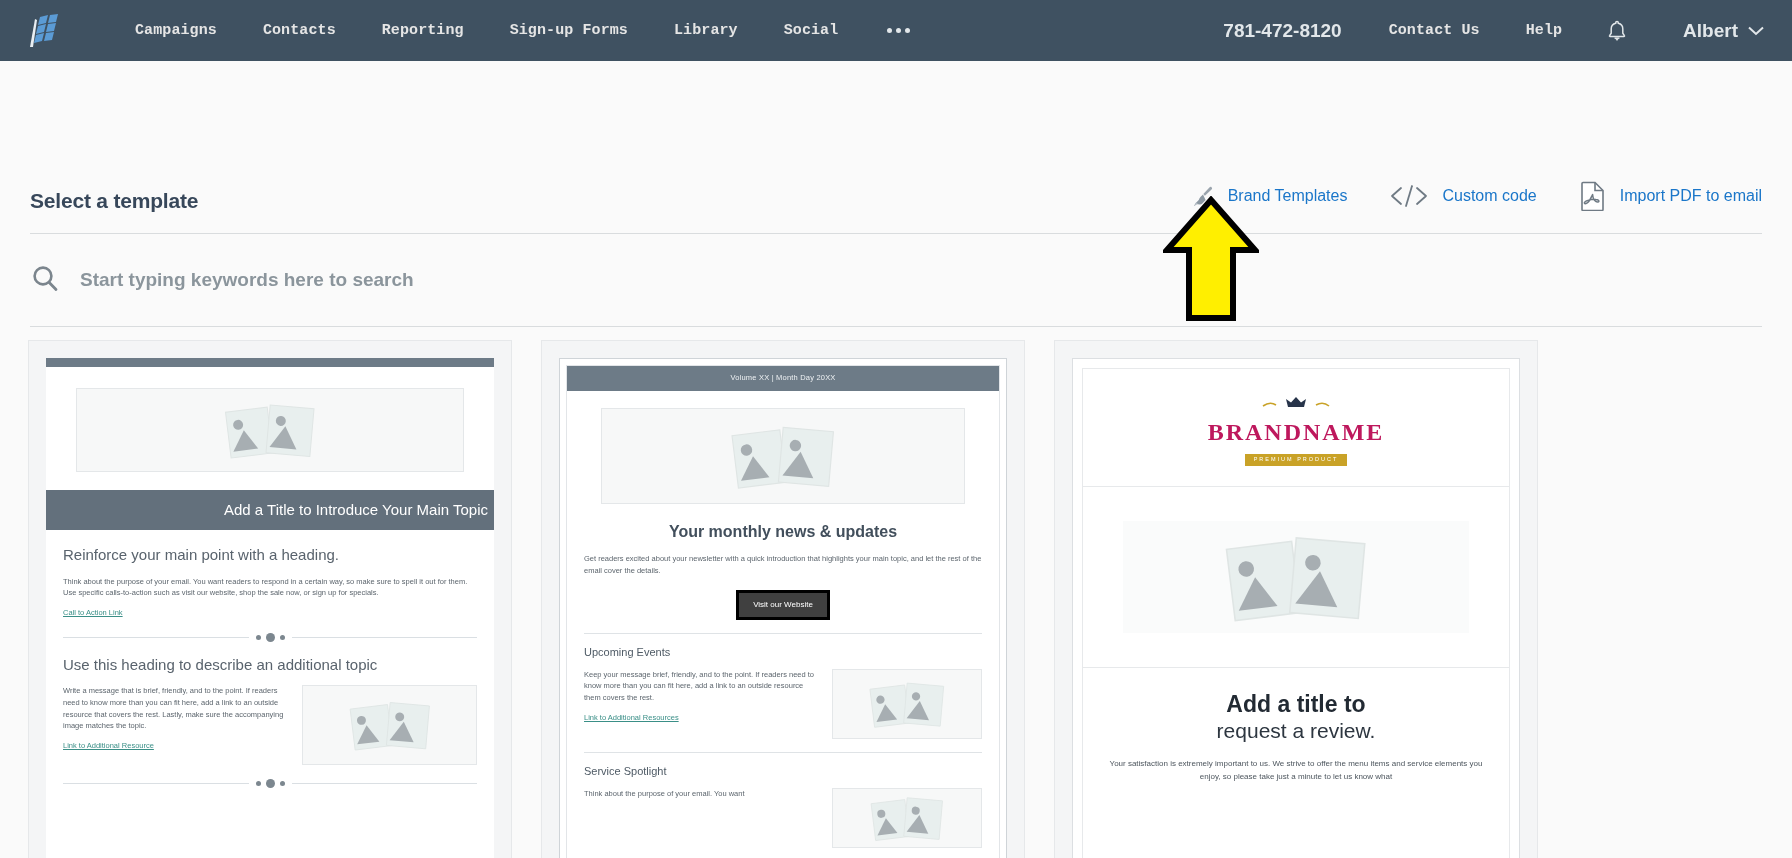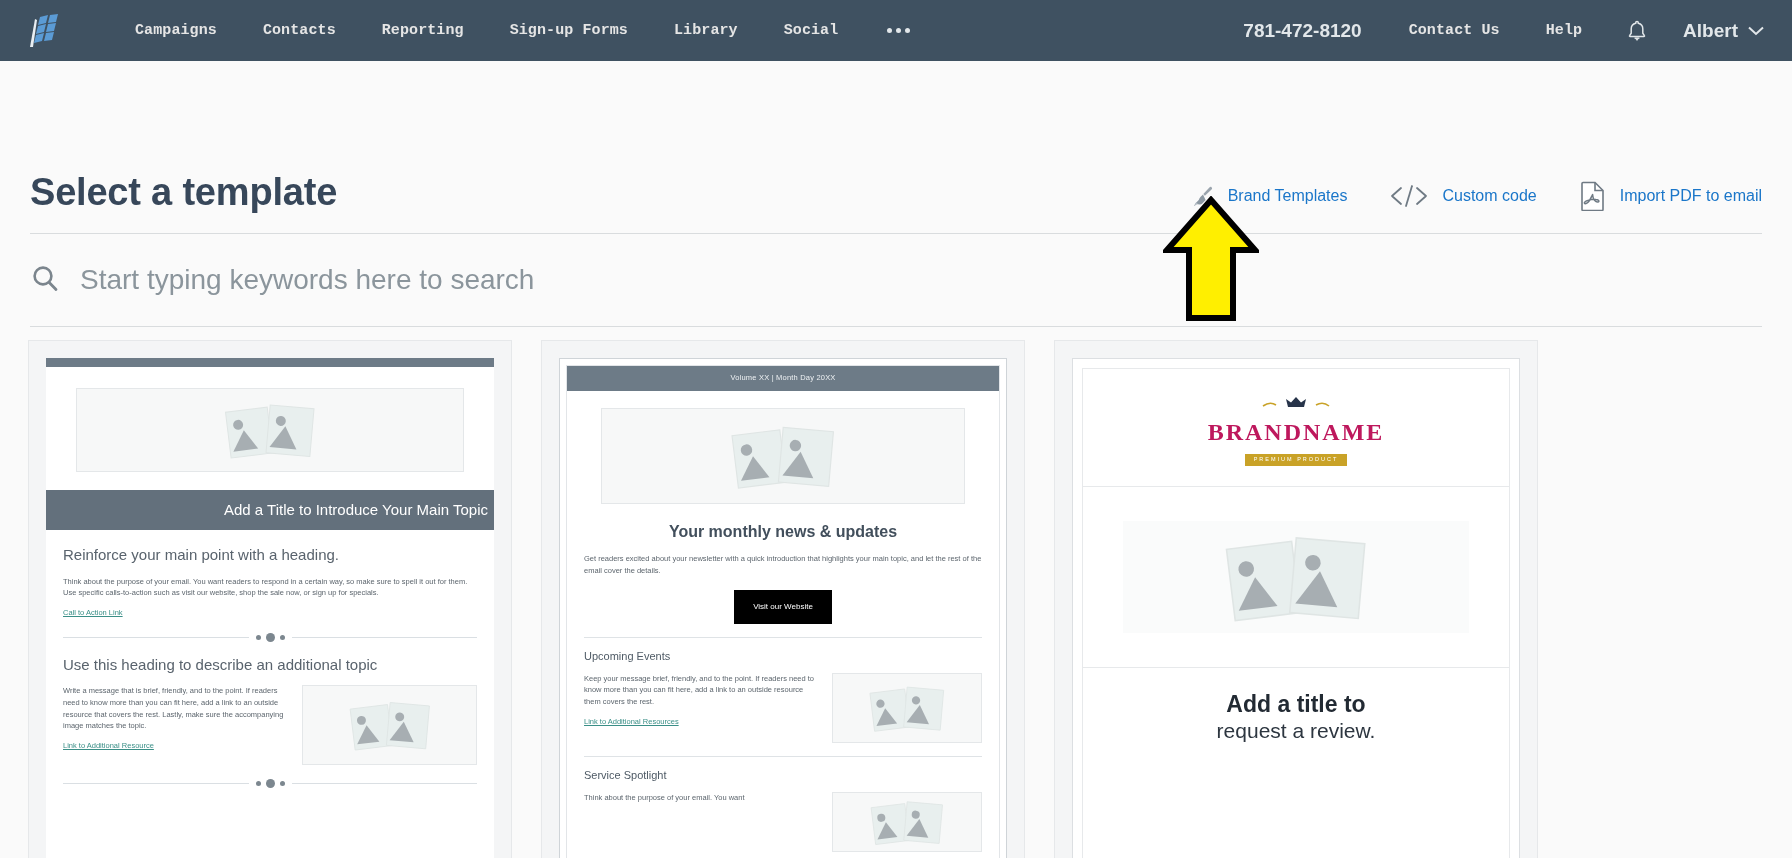--- a/index.html
+++ b/index.html
@@ -37,31 +37,31 @@
   .nav-right { display: flex; align-items: center; }
   .nav-phone {
     font-size: 19px; font-weight: 700; color: #e2e7ea;
     padding: 0 24px; white-space: nowrap; cursor: pointer;
   }
   .bell-wrap { padding: 0 22px; display: flex; align-items: center; cursor: pointer; }
   .user-wrap {
     display: flex; align-items: center; gap: 10px;
     padding: 0 4px 0 14px; cursor: pointer;
   }
-  .user-name { font-size: 19px; font-weight: 700; color: #e2e7ea; }
+  .user-name { font-size: 19px; font-weight: 700; color: #e2e7ea; margin-left: 20px; }
 
   
   .page { background: #fafafa; }
   .page-head {
     display: flex; align-items: flex-end;
     padding: 0 30px 0 30px;
     height: 172px;
   }
   .page-title {
-    font-size: 38px; font-weight: 700; color: #37475a;
+    font-size: 21px; font-weight: 700; color: #37475a;
     letter-spacing: -.2px; line-height: 1;
     padding-bottom: 22px;
   }
   .head-spacer { flex: 1 1 auto; }
   .head-actions { display: flex; align-items: center; padding-bottom: 22px; }
   .head-action {
     display: flex; align-items: center; gap: 13px;
     color: #1a76c9; font-size: 16px; font-weight: 400;
     cursor: pointer; white-space: nowrap;
     margin-left: 42px;
@@ -74,22 +74,22 @@
 
   
   .search-row {
     display: flex; align-items: center;
     height: 92px; margin: 0 30px;
     gap: 20px;
   }
   .search-input {
     border: none; outline: none; background: transparent;
     font-family: "Liberation Sans", sans-serif;
-    font-size: 28px; color: #0f766e;
-    width: 100%; padding: 0;
+    font-size: 19px; color: #0f766e;
+    width: 100%; padding: 0; font-weight: bold;
   }
   .search-input::placeholder { color: #8b959c; }
 
   
   .grid {
     display: flex; gap: 29px;
     padding: 0 28px;
     margin-top: 13px;
   }
   .card {
@@ -137,22 +137,22 @@
     text-align: center; font-size: 7.5px;
     padding: 7px 4px; letter-spacing: .2px;
   }
   .t2-imgwrap { padding: 17px 34px 10px; }
   .t2-h {
     text-align: center; font-size: 16px; font-weight: 700;
     color: #424f5c; padding: 6px 10px 10px;
   }
   .t2-body { padding: 0 17px; }
   .btn-dark {
-    background: #000000; color: #fff; font-size: 8px;
-    padding: 6px 14px; display: inline-block; border: 5px solid #000000;
+    background: #404040; color: #fff; font-size: 8px;
+    padding: 6px 14px; display: inline-block; border: 3px solid #000000;
   }
   .rule { height: 1px; background: #dfe3e6; margin: 13px 0 11px; }
   .sec-h { font-size: 11px; color: #4e5a65; margin-bottom: 8px; }
   .t2-row { display: flex; gap: 13px; }
   .t2-row .txt { flex: 1; }
   .t2-row .im { width: 150px; flex: none; }
 
   
   .t3-outer { border: 1px solid #dcdfe2; height: 100%; background: #fff; padding: 9px; }
   .t3-inner { border: 1px solid #e7e9eb; height: 100%; }
@@ -496,20 +496,21 @@
                   </g>
                 </svg>
               </div>
             </div>
 
             <div class="t3-title">
               <span>Add a title to</span>
               <span class="lt">request a review.</span>
             </div>
 
+            <div class="t3-p">Your satisfaction is extremely important to us. We strive to offer the menu items and service elements you enjoy, so please take just a minute to let us know what</div>
 
           </div>
         </div>
       </div>
     </div>
 
   </div>
 </div>
 
 <div class="arrow-overlay">

